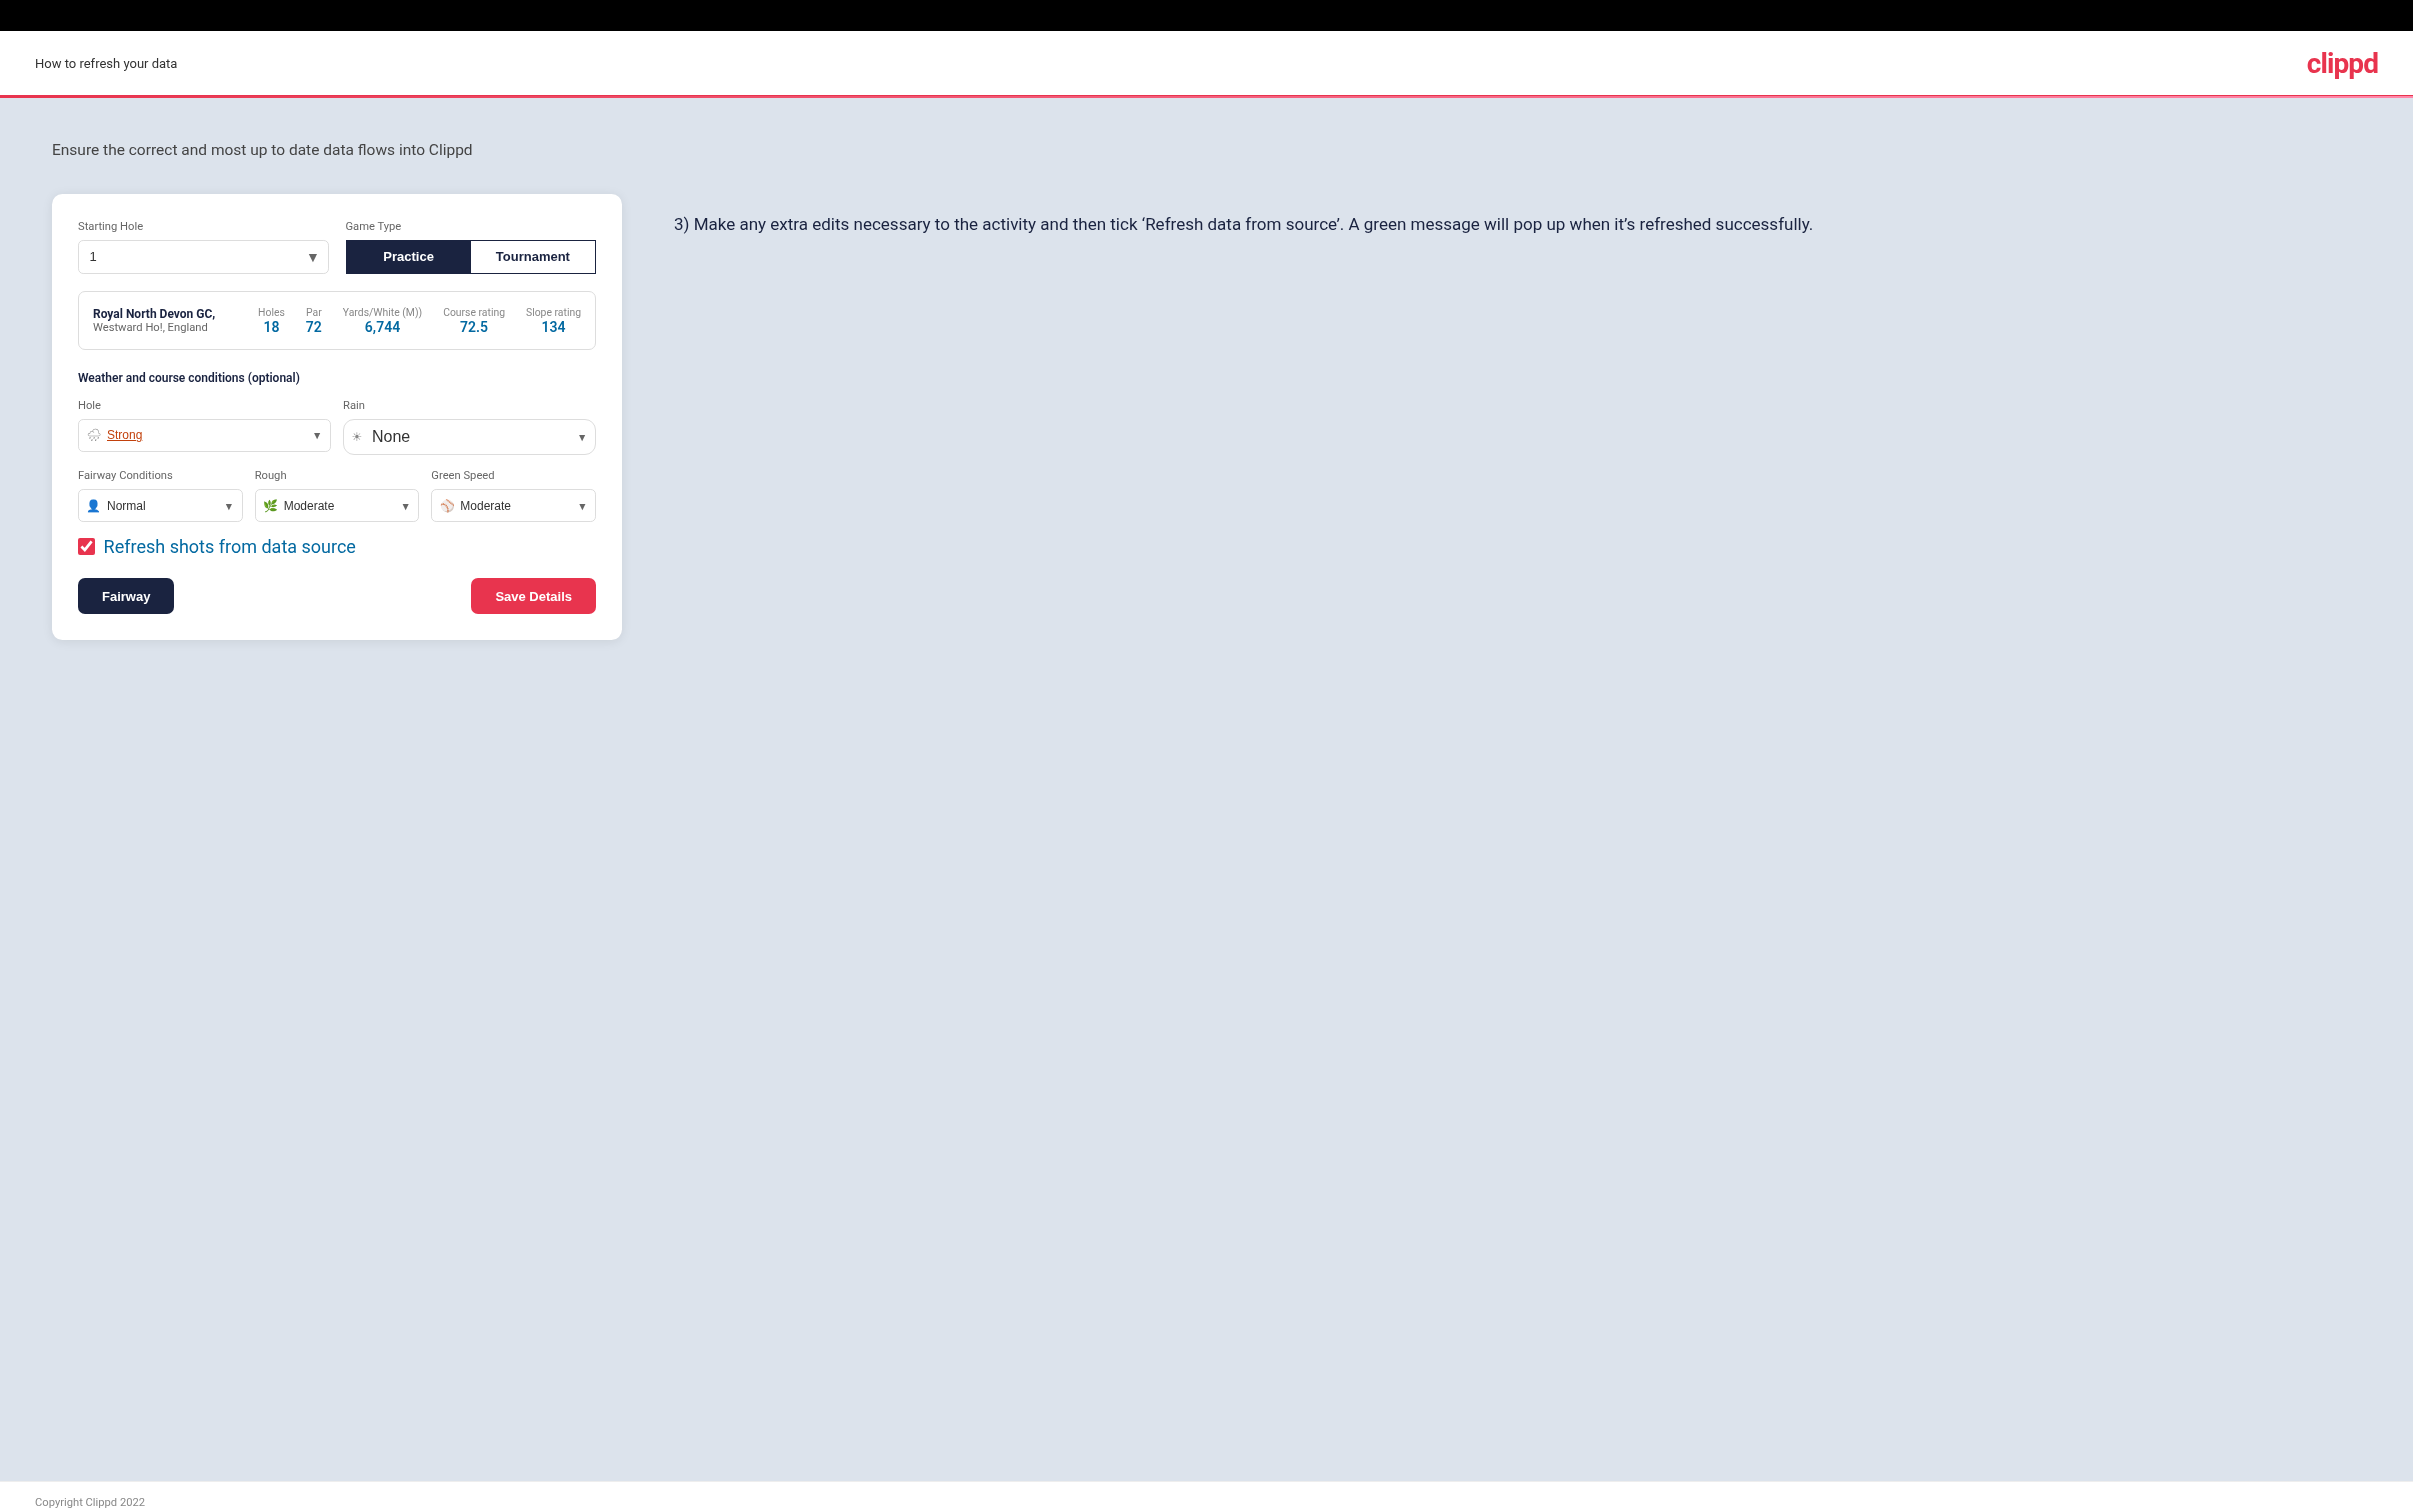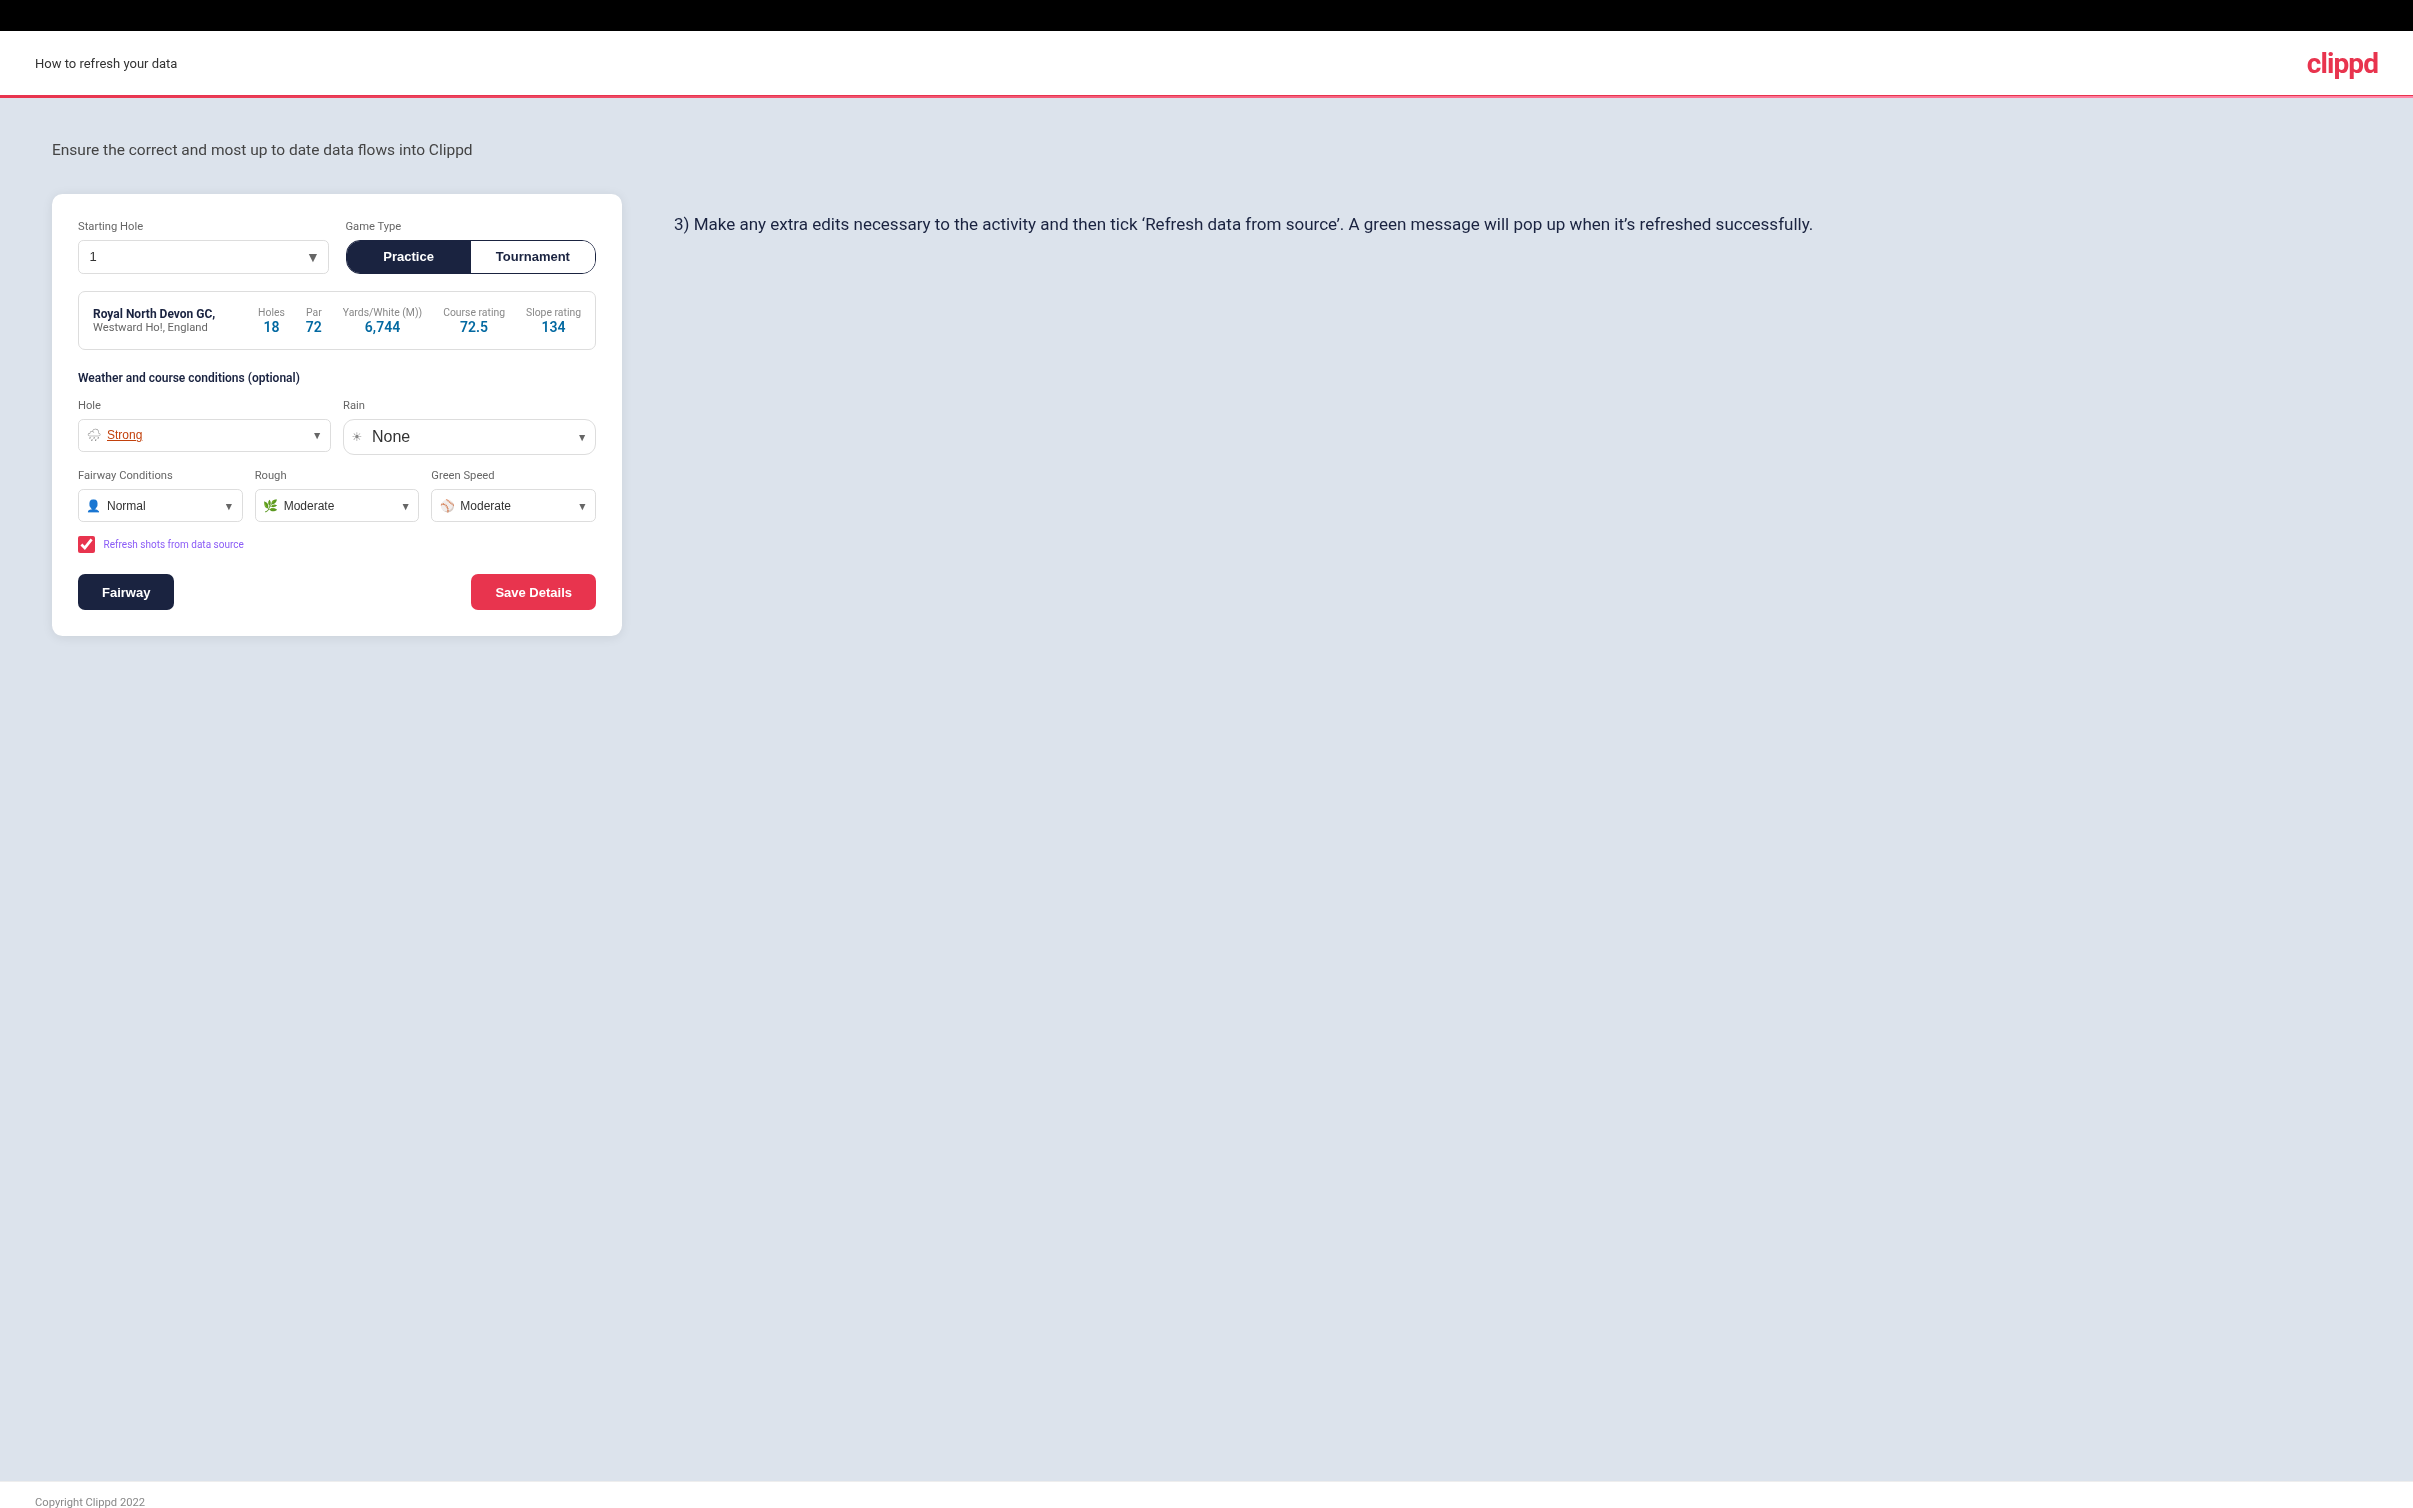--- a/index.html
+++ b/index.html
@@ -91,21 +91,21 @@
       position: absolute;
       right: 8.6px;
       top: 50%;
       transform: translateY(-50%);
       color: #666;
       pointer-events: none;
     }
     .game-type-group {
       display: flex;
       border: 1.7px solid #1a2340;
-      border-radius: 14px;
+      border-radius: 0;
       overflow: hidden;
     }
     .game-type-btn {
       flex: 1;
       padding: 8.6px 0;
       font-size: 13px;
       font-weight: 600;
       border: none;
       cursor: pointer;
       transition: background 0.2s;
@@ -209,22 +209,22 @@
       margin-bottom: 21px;
       margin-top: 14px;
     }
     .checkbox-input {
       width: 17px;
       height: 17px;
       accent-color: #e8344e;
       cursor: pointer;
     }
     .checkbox-label {
-      font-size: 10px;
-      color: #8b5cf6;
+      font-size: 18px;
+      color: #0369a1;
     }
     .button-row {
       display: flex;
       justify-content: space-between;
       align-items: center;
     }
     .btn-cancel {
       padding: 10.4px 24px;
       background: #1a2340;
       color: #fff;

